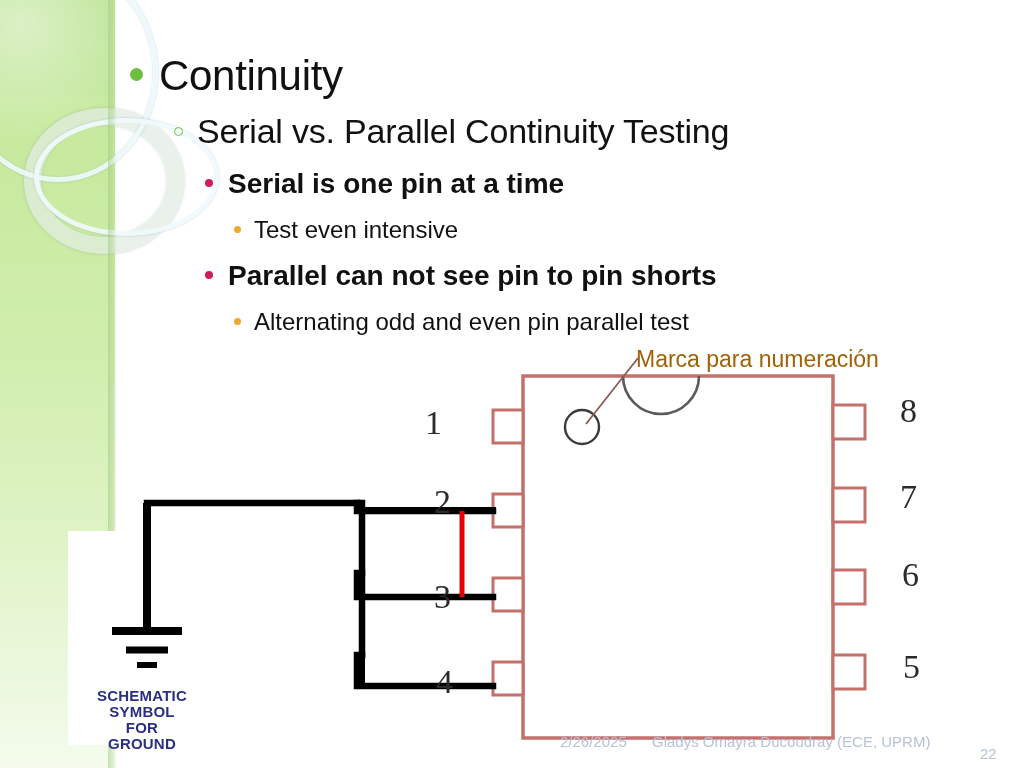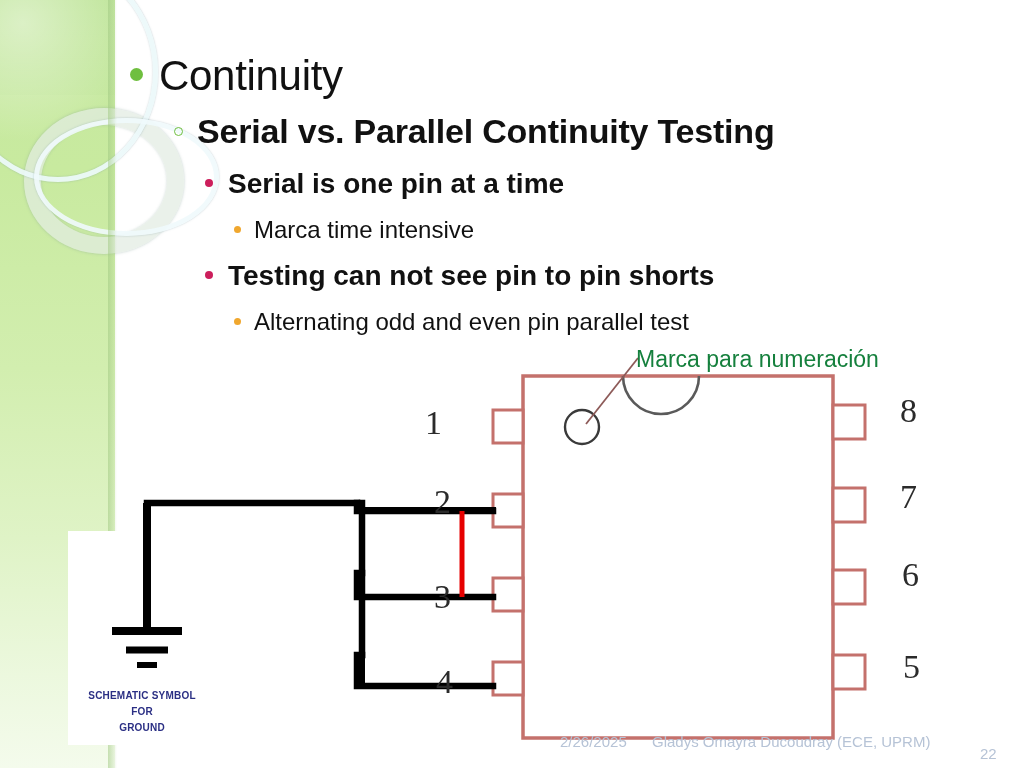--- a/index.html
+++ b/index.html
@@ -92,21 +92,21 @@
   .lvl1 { margin-left: 0px; height: 60px; }
   .lvl1 .bullet-mark {
     width: 13px; height: 13px; border-radius: 50%;
     background: #6fbf3f;
     margin-right: 16px;
     position: relative; top: -9px;
   }
   .lvl1 .bullet-text { font-size: 42px; letter-spacing: -.3px; text-align: right; }
 
   
-  .lvl2 { margin-left: 44px; height: 56px; font-weight: bold; }
+  .lvl2 { margin-left: 44px; height: 56px; }
   .lvl2 .bullet-mark {
     width: 9px; height: 9px; border-radius: 50%;
     border: 1.6px solid #6fbf3f; background: transparent;
     box-sizing: border-box;
     margin-right: 14px;
     position: relative; top: -7px;
   }
   .lvl2 .bullet-text { font-size: 34px; letter-spacing: -.2px; }
 
   
@@ -144,40 +144,40 @@
     left: 68px; top: 531px;
     width: 148px; height: 214px;
     background: #ffffff;
   }
   #ground-caption {
     position: absolute;
     left: 68px; top: 688px;
     width: 148px;
     text-align: center;
     color: #2b2f84;
-    font-size: 10px;
+    font-size: 15px;
     font-weight: bold;
     line-height: 16px;
     letter-spacing: .2px;
   }
 
   
   .pin-num {
     position: absolute;
     font-size: 34px;
     color: #2b2b2b;
     font-family: "Liberation Serif", serif;
   }
 
   
   #callout-label {
     position: absolute;
     left: 636px; top: 346px;
     font-size: 23px;
-    color: #15803d;
+    color: #a16207;
     font-family: "Liberation Sans", sans-serif;
     white-space: nowrap;
   }
 
   
   #footer {
     position: absolute;
     left: 0; top: 733px;
     width: 928px; height: 26px; text-decoration: underline;
   }
@@ -212,25 +212,25 @@
     <div class="bullet-row lvl2">
       <span class="bullet-mark"></span>
       <span class="bullet-text">Serial vs. Parallel Continuity Testing</span>
     </div>
     <div class="bullet-row lvl3">
       <span class="bullet-mark"></span>
       <span class="bullet-text">Serial is one pin at a time</span>
     </div>
     <div class="bullet-row lvl4">
       <span class="bullet-mark"></span>
-      <span class="bullet-text">Marca time intensive</span>
+      <span class="bullet-text">Test even intensive</span>
     </div>
     <div class="bullet-row lvl3">
       <span class="bullet-mark"></span>
-      <span class="bullet-text">Testing can not see pin to pin shorts</span>
+      <span class="bullet-text">Parallel can not see pin to pin shorts</span>
     </div>
     <div class="bullet-row lvl4">
       <span class="bullet-mark"></span>
       <span class="bullet-text">Alternating odd and even pin parallel test</span>
     </div>
   </div>
 
   <div id="figure">
     <svg width="1024" height="768" viewBox="0 0 1024 768" xmlns="http://www.w3.org/2000/svg">
 

